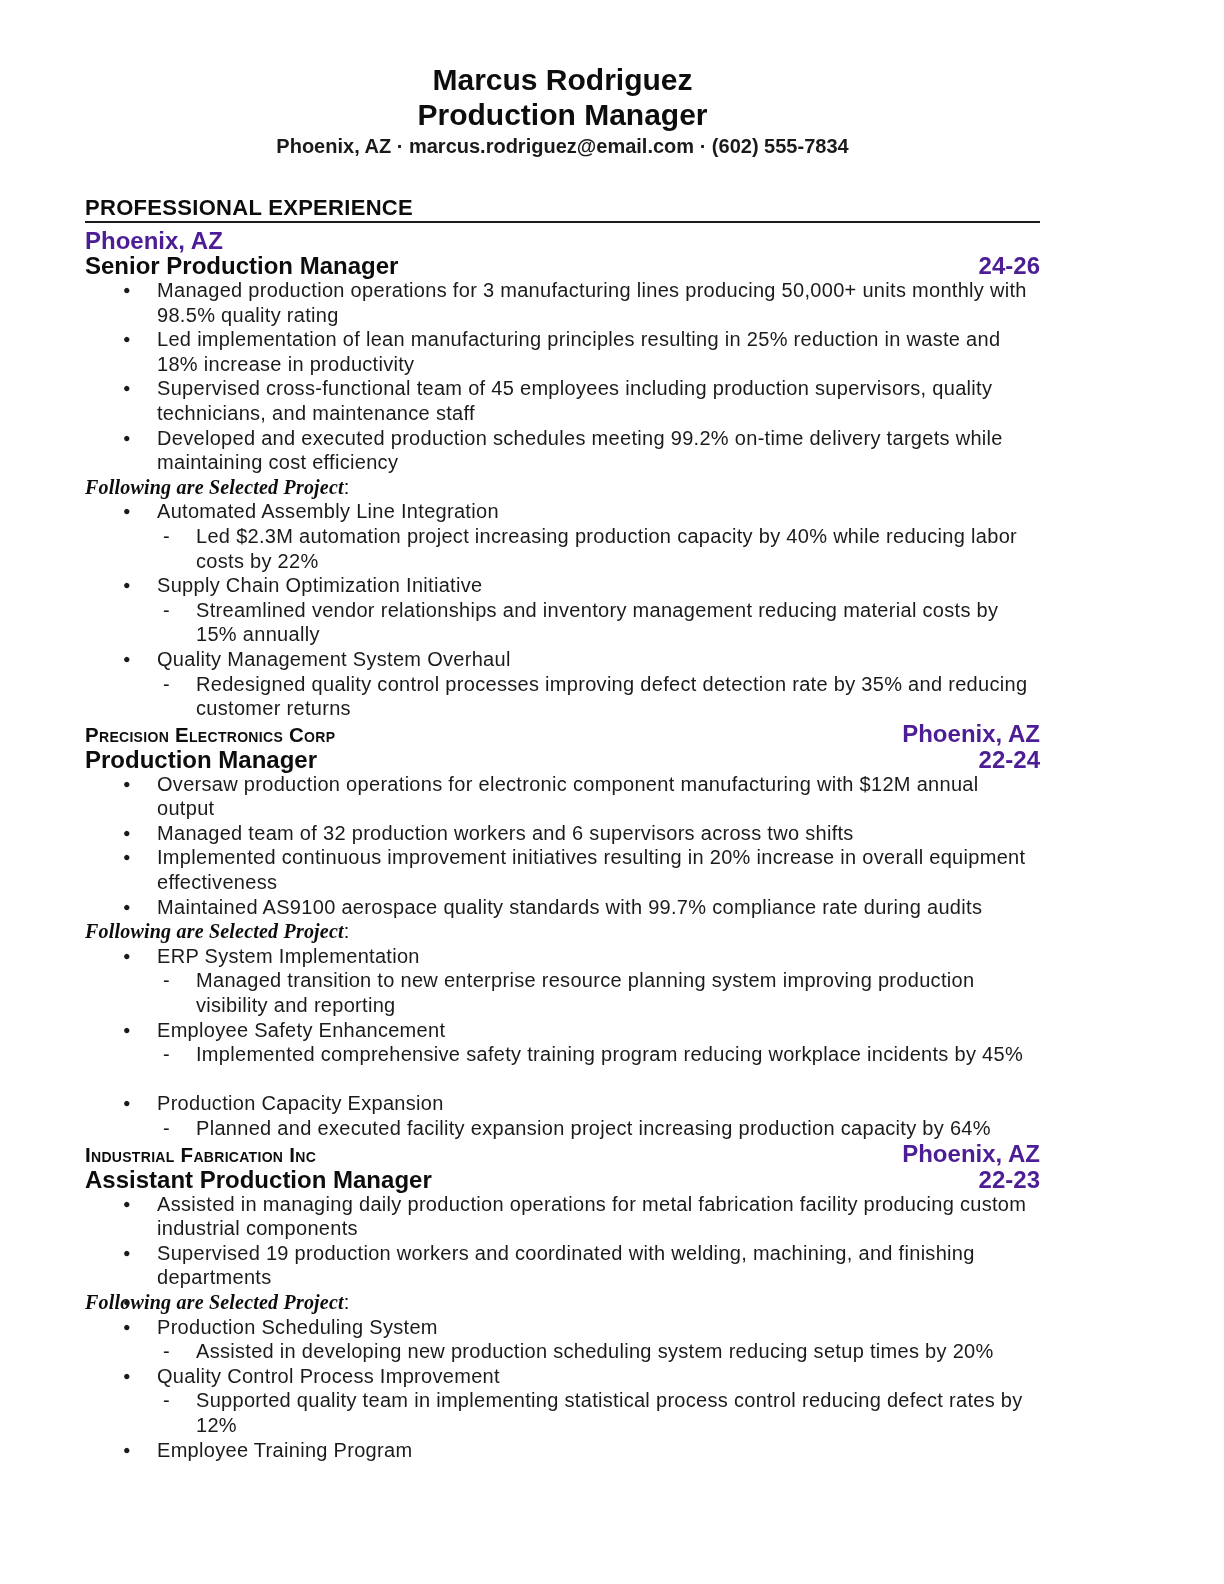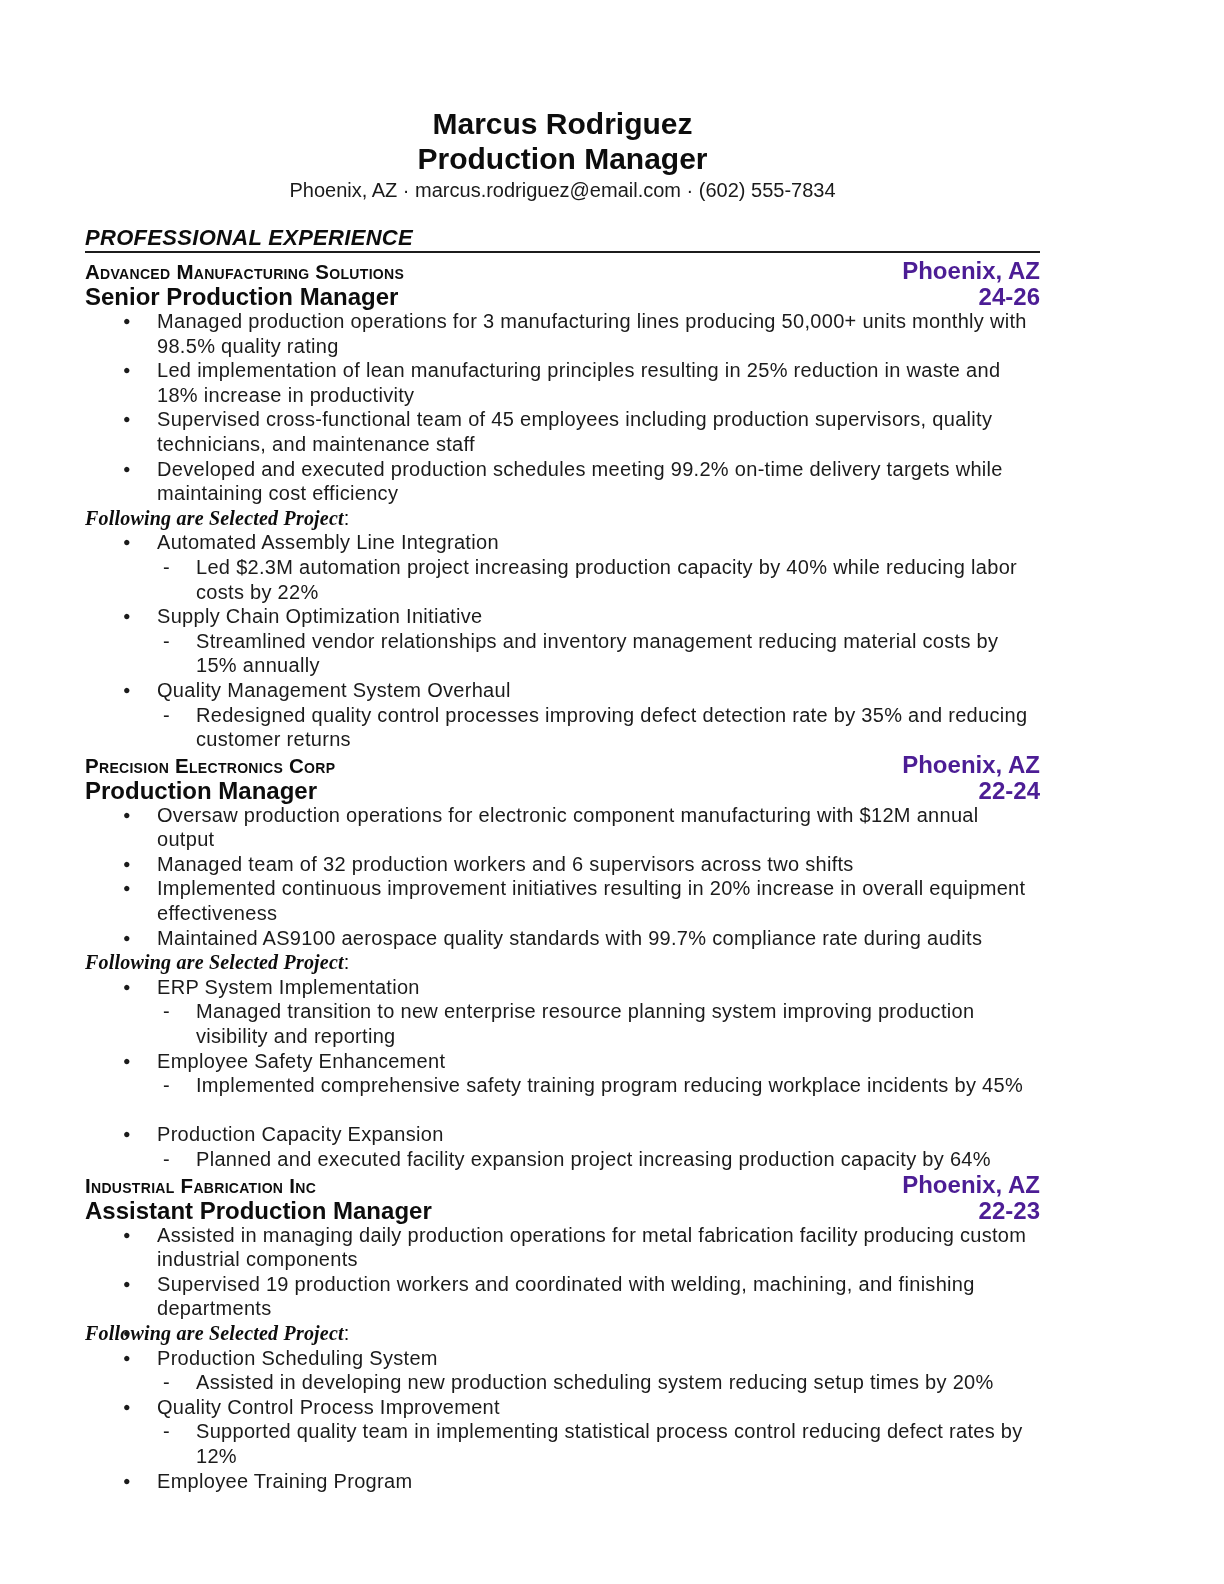--- a/index.html
+++ b/index.html
@@ -1,30 +1,30 @@
 <!DOCTYPE html>
 <html><head>
 <meta charset="utf-8">
 <style>
   html,body { margin:0; padding:0; background:#ffffff; }
   .page {
     width:1132px; height:1584px; box-sizing:border-box;
     background:#ffffff; color:#141414;
     font-family:"Liberation Sans", sans-serif;
-    padding:106px 92px 0 85px;
+    padding:62px 92px 0 85px;
     overflow:hidden;
   }
   .name, .title {
     text-align:center; font-weight:700;
     font-size:30px; line-height:35px; color:#0d0d0d;
   }
-  .contact { text-align:center; font-size:20px; line-height:28px; color:#1a1a1a; }
+  .contact { text-align:center; font-size:20px; line-height:28px; color:#1a1a1a;font-weight:bold; }
   .section-heading {
-    margin-top:22px; font-size:22px; font-weight:700; letter-spacing:0.3px;
-    line-height:24px; padding-bottom:1px; border-bottom:2px solid #1c1c1c; color:#0d0d0d;font-style:italic;
+    margin-top:36px; font-size:22px; font-weight:700; letter-spacing:0.3px;
+    line-height:24px; padding-bottom:1px; border-bottom:2px solid #1c1c1c; color:#0d0d0d;
   }
   .jobrow { display:flex; justify-content:space-between; align-items:baseline; line-height:25px; }
   .jobrow.first { margin-top:5px; }
   .company { font-weight:700; font-size:20.5px; font-variant:small-caps; letter-spacing:0.3px; color:#0d0d0d; }
   .loc, .dates { font-weight:700; font-size:24px; color:#4c1d95; }
   .role { font-weight:700; font-size:24px; color:#0d0d0d; }
   .b1, .b2 {
     position:relative; font-size:20px; line-height:24.6px; letter-spacing:0.3px; color:#1b1b1b;
   }
   .b1 { padding-left:72px; }
@@ -42,21 +42,20 @@
 <div class="page">
 
   <div class="name">Marcus Rodriguez</div>
   <div class="title">Production Manager</div>
   <div class="contact">Phoenix, AZ · marcus.rodriguez@email.com · (602) 555-7834</div>
 
   <div class="section-heading">PROFESSIONAL EXPERIENCE</div>
 
   <div>
     <div class="jobrow first">
-      <span class="company">Advanced Manufacturing Solutions</span>
       <span class="loc">Phoenix, AZ</span>
     </div>
     <div class="jobrow">
       <span class="role">Senior Production Manager</span>
       <span class="dates">24-26</span>
     </div>
 
     <div class="b1"><span class="m1">●</span><span>Managed production operations for 3 manufacturing lines producing 50,000+ units monthly with 98.5% quality rating</span></div>
     <div class="b1"><span class="m1">●</span><span>Led implementation of lean manufacturing principles resulting in 25% reduction in waste and 18% increase in productivity</span></div>
     <div class="b1"><span class="m1">●</span><span>Supervised cross-functional team of 45 employees including production supervisors, quality technicians, and maintenance staff</span></div>

